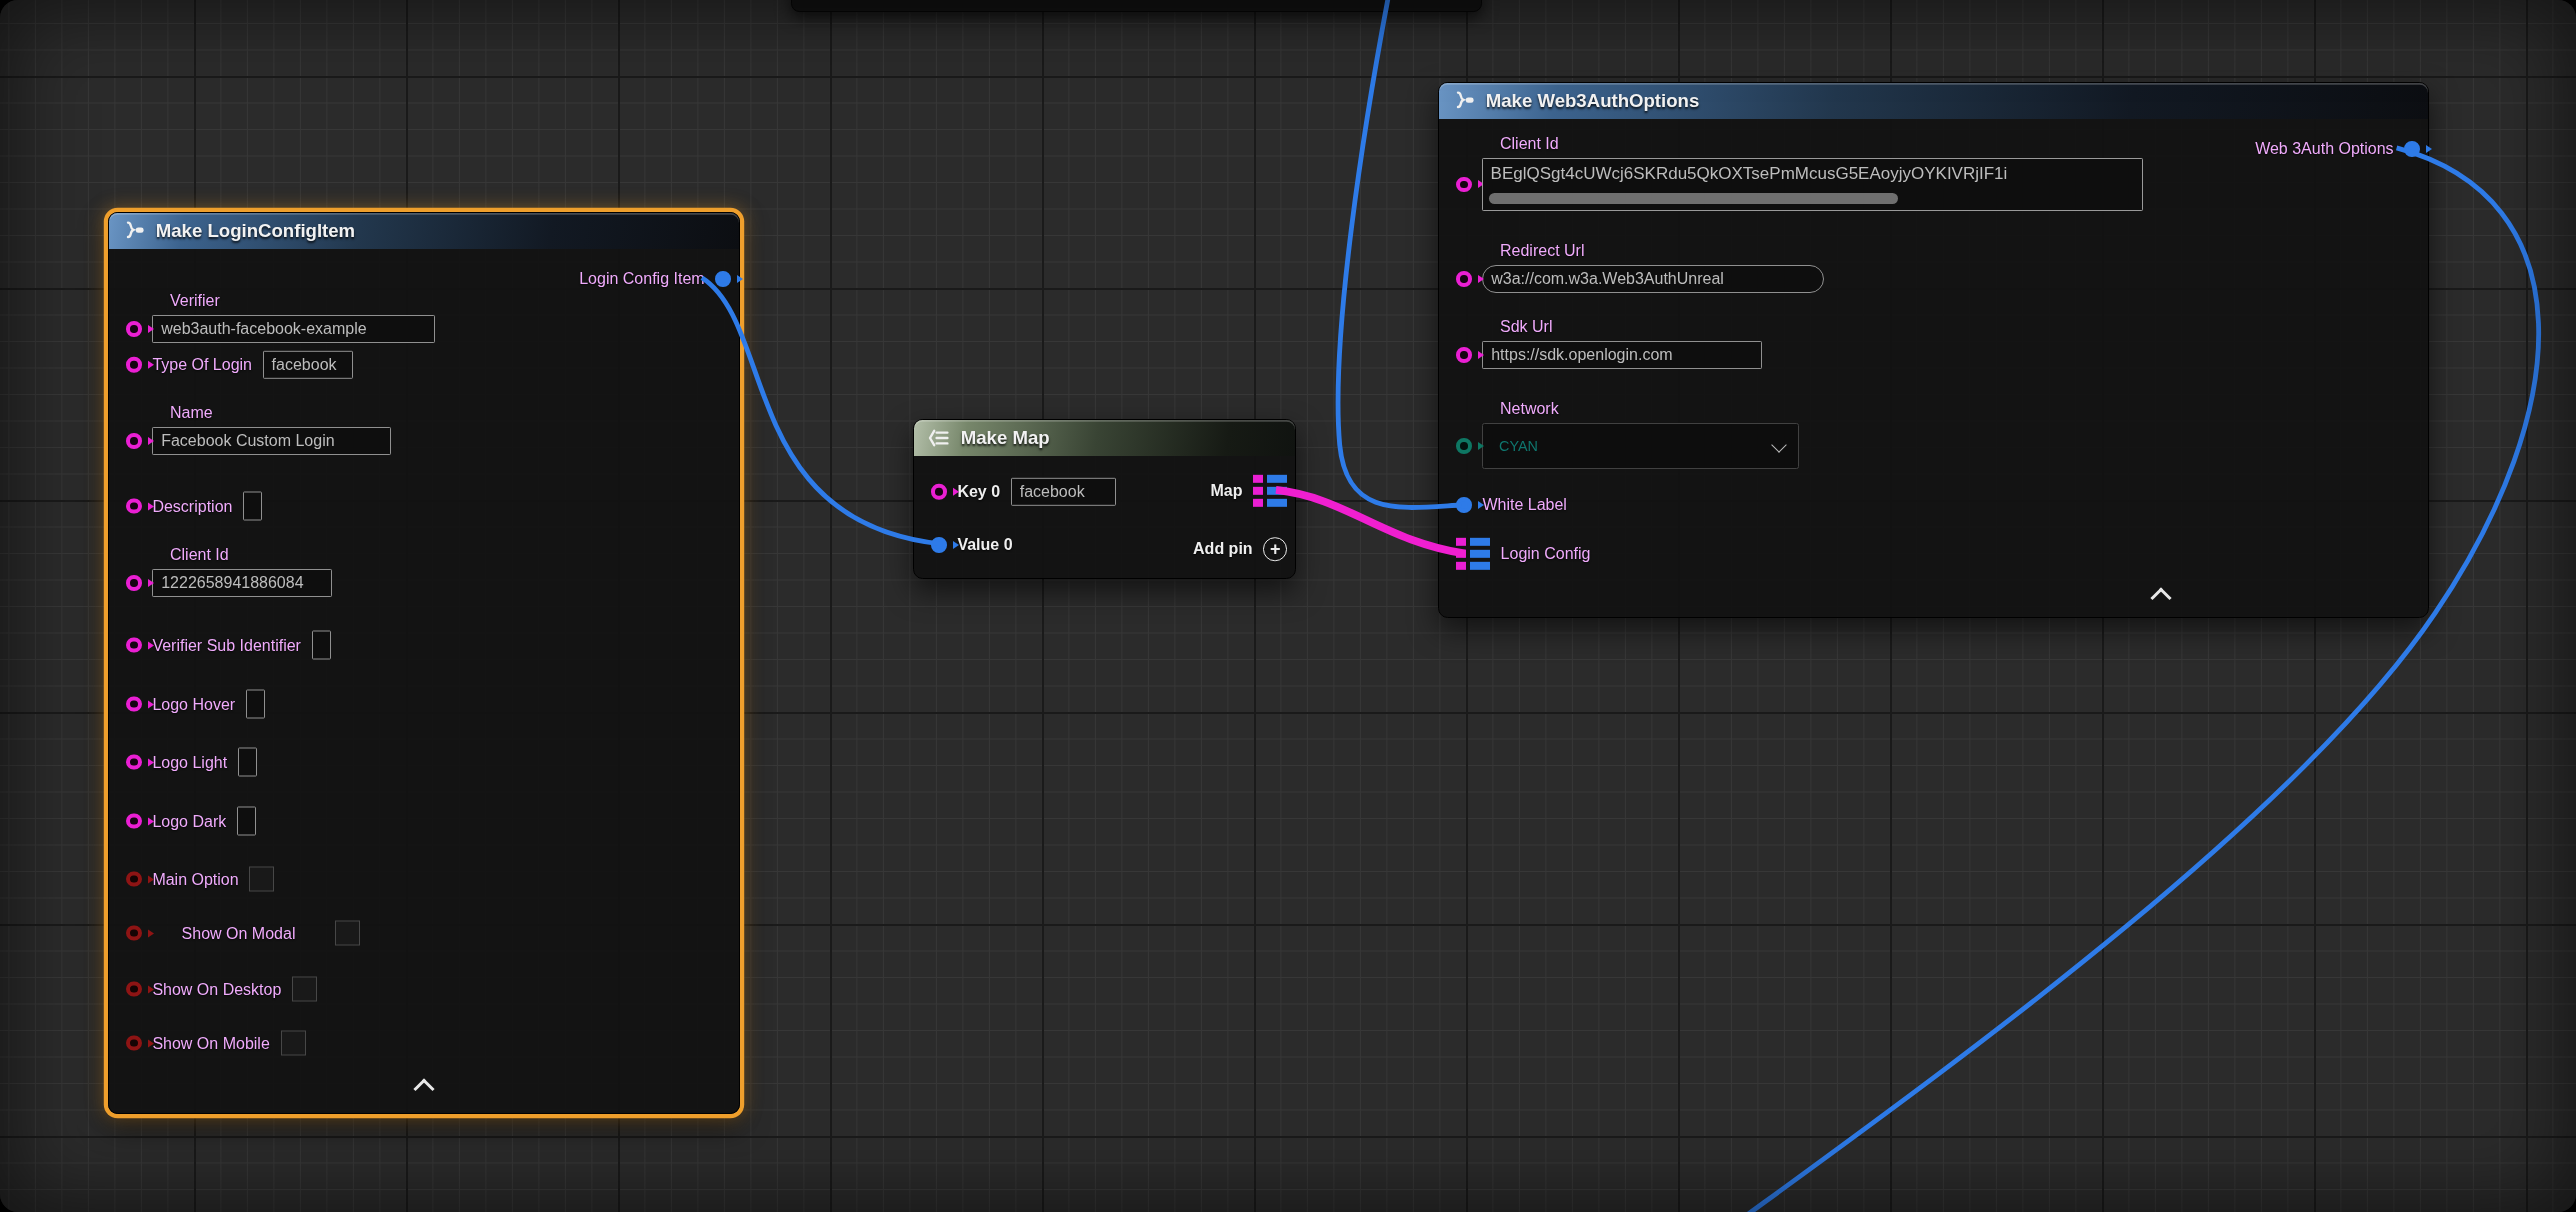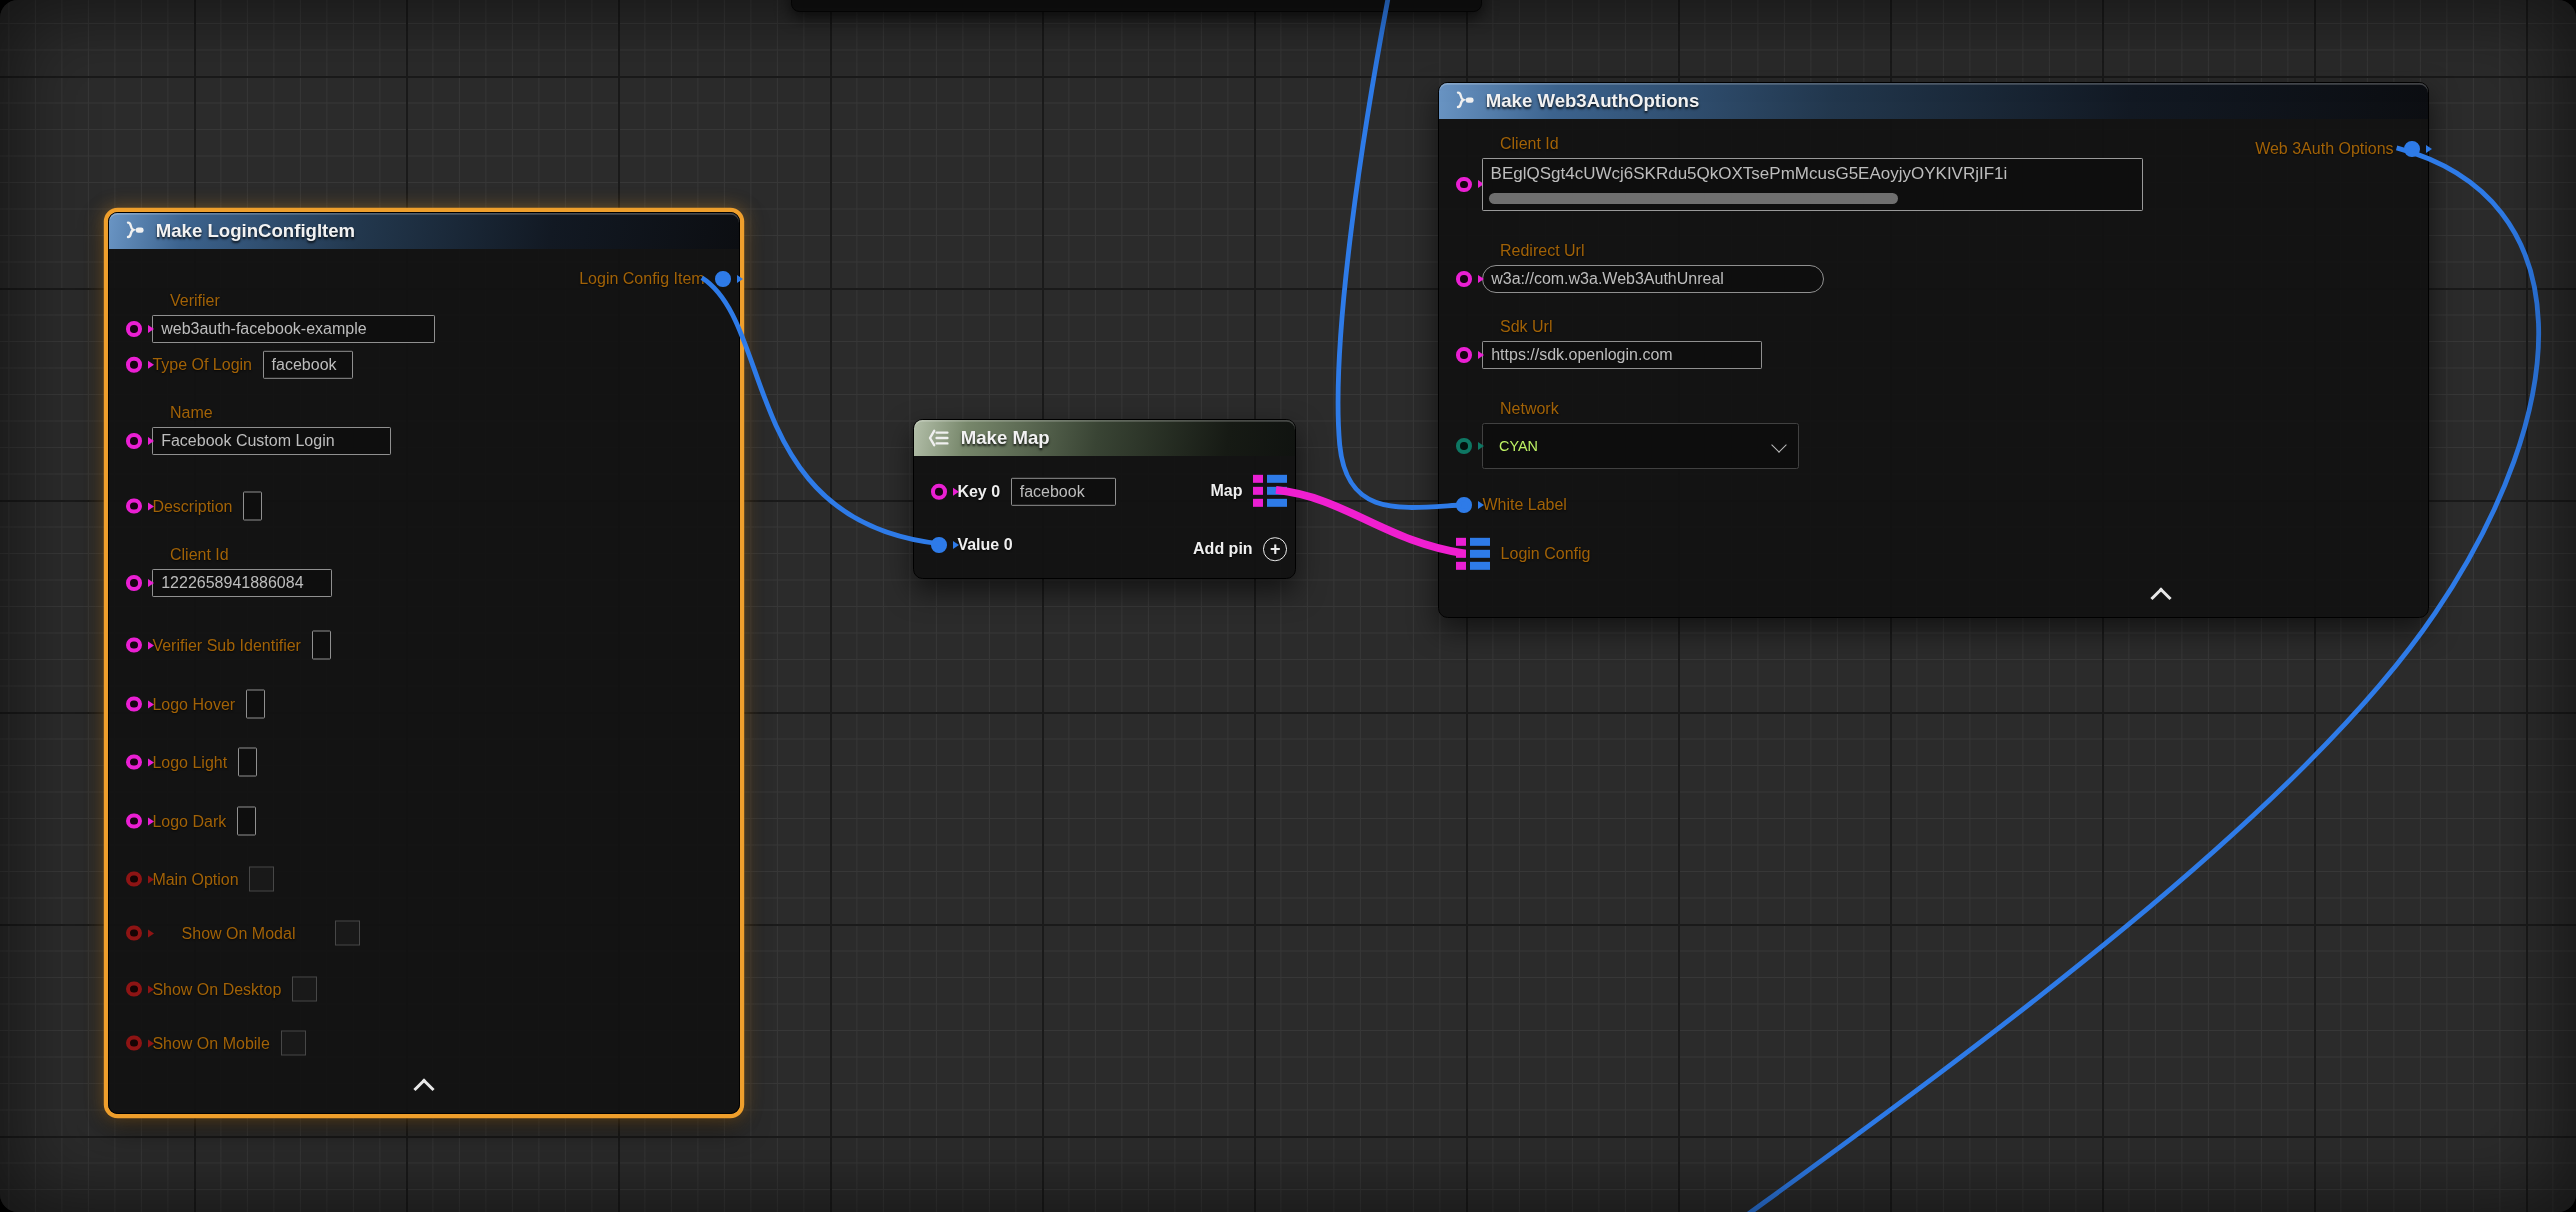--- a/index.html
+++ b/index.html
@@ -43,33 +43,33 @@
   .mapicon i{display:block;}
   .mapicon i:nth-child(odd){background:#ea1fd3;}
   .mapicon i:nth-child(even){background:#2e7be8;}
 
   
   .row{position:absolute;display:flex;align-items:center;gap:10.8px;left:17px;transform:translateY(-50%);}
   .row-r{position:absolute;display:flex;align-items:center;gap:10.8px;right:8px;transform:translateY(-50%);}
   .grp{position:absolute;left:17px;}
   .grp .glbl{margin-left:44px;}
   .prow{display:flex;align-items:center;gap:10.8px;margin-top:4.8px;}
-  .lbl,.glbl{font-size:16px;color:#a16207;text-shadow:0 1.2px 1.8px rgba(0,0,0,.7);white-space:nowrap;}
+  .lbl,.glbl{font-size:16px;color:#f0abfc;text-shadow:0 1.2px 1.8px rgba(0,0,0,.7);white-space:nowrap;}
   .lbl-b{font-size:16px;font-weight:bold;color:#efefef;text-shadow:0 1.2px 1.8px rgba(0,0,0,.8);white-space:nowrap;}
   .tbox{border:1.2px solid #909090;background:#0e0e0e;color:#bdbdbd;font-size:16px;
     padding:4.2px 7.8px;border-radius:1.2px;white-space:nowrap;overflow:hidden;box-sizing:border-box;}
   .tbox-empty{width:19px;height:29px;padding:0;}
   .chk{width:25px;height:25px;border:1.2px solid #474747;background:#191919;box-sizing:border-box;}
   .bigbox{position:relative;border:1.8px solid #9a9a9a;background:#0e0e0e;box-sizing:border-box;
     width:661px;height:53px;border-radius:1.2px;overflow:hidden;}
   .bigbox .btxt{position:absolute;left:7.2px;top:4.8px;right:3.6px;font-size:17px;color:#bdbdbd;white-space:nowrap;overflow:hidden;}
   .bigbox .hscroll{position:absolute;left:6px;bottom:5.4px;width:409px;height:11.4px;border-radius:6px;background:#6f6f6f;}
   .dd{width:317px;height:46px;background:#0d0d0d;border:1.2px solid #414141;border-radius:2.4px;
     display:flex;align-items:center;justify-content:space-between;padding:0 15.6px;box-sizing:border-box;
-    color:#bef264;font-size:14.4px;}
+    color:#0f766e;font-size:14.4px;}
   .ddchev{width:9.6px;height:9.6px;border-right:1.8px solid #bbb;border-bottom:1.8px solid #bbb;
     transform:rotate(45deg) translateY(-2.4px);}
   .chev{position:absolute;left:50%;transform:translate(-50%,-50%) rotate(-45deg);
     width:12px;height:12px;border-top:3px solid #e8e8e8;border-right:3px solid #e8e8e8;}
   .pluscirc{width:21.6px;height:21.6px;border:1.8px solid #ececec;border-radius:50%;display:flex;
     align-items:center;justify-content:center;font-size:18px;font-weight:bold;color:#ececec;line-height:1;}
   .partial-node{position:absolute;left:791px;top:-17px;width:689px;height:26.5px;background:#121212;
     border:1.2px solid #060606;border-radius:8.4px;box-shadow:0 6px 14.4px rgba(0,0,0,.6);z-index:10;}
   svg.wires{position:absolute;inset:0;z-index:40;pointer-events:none;}
   svg.wires path{pointer-events:stroke;}

